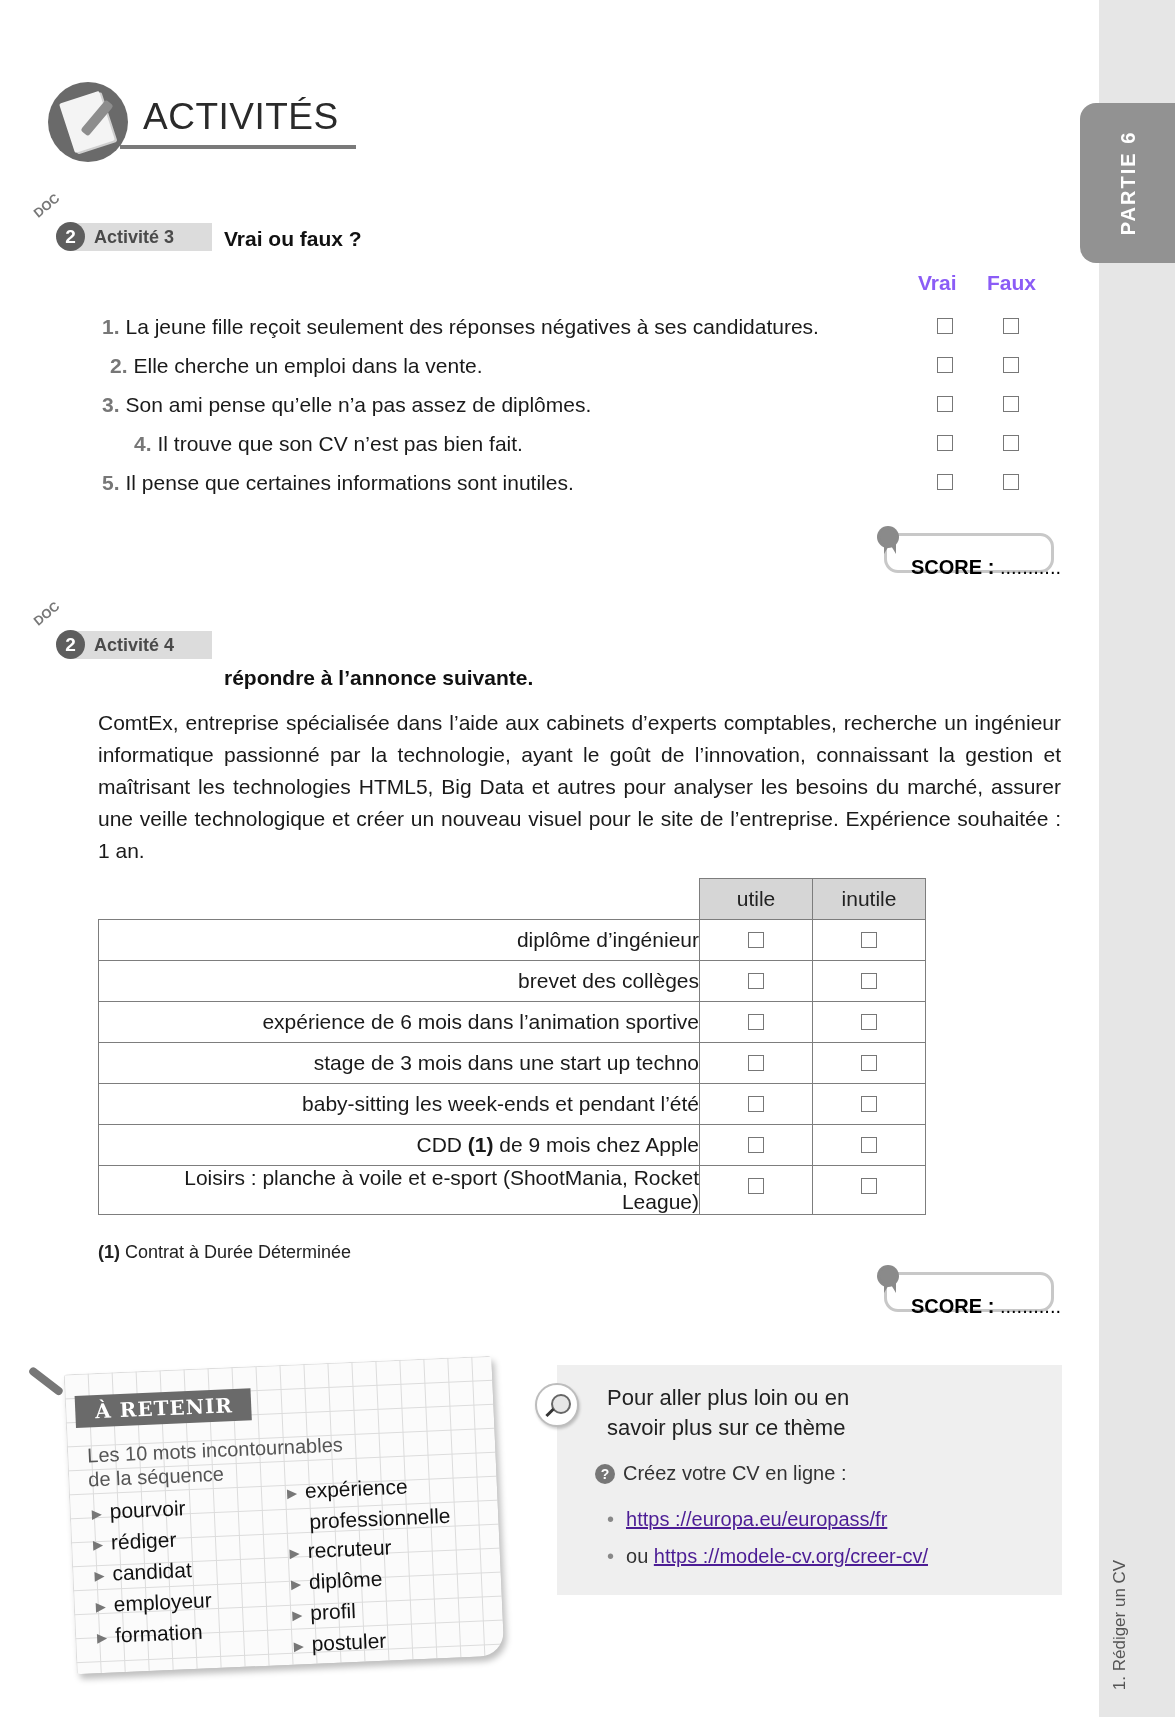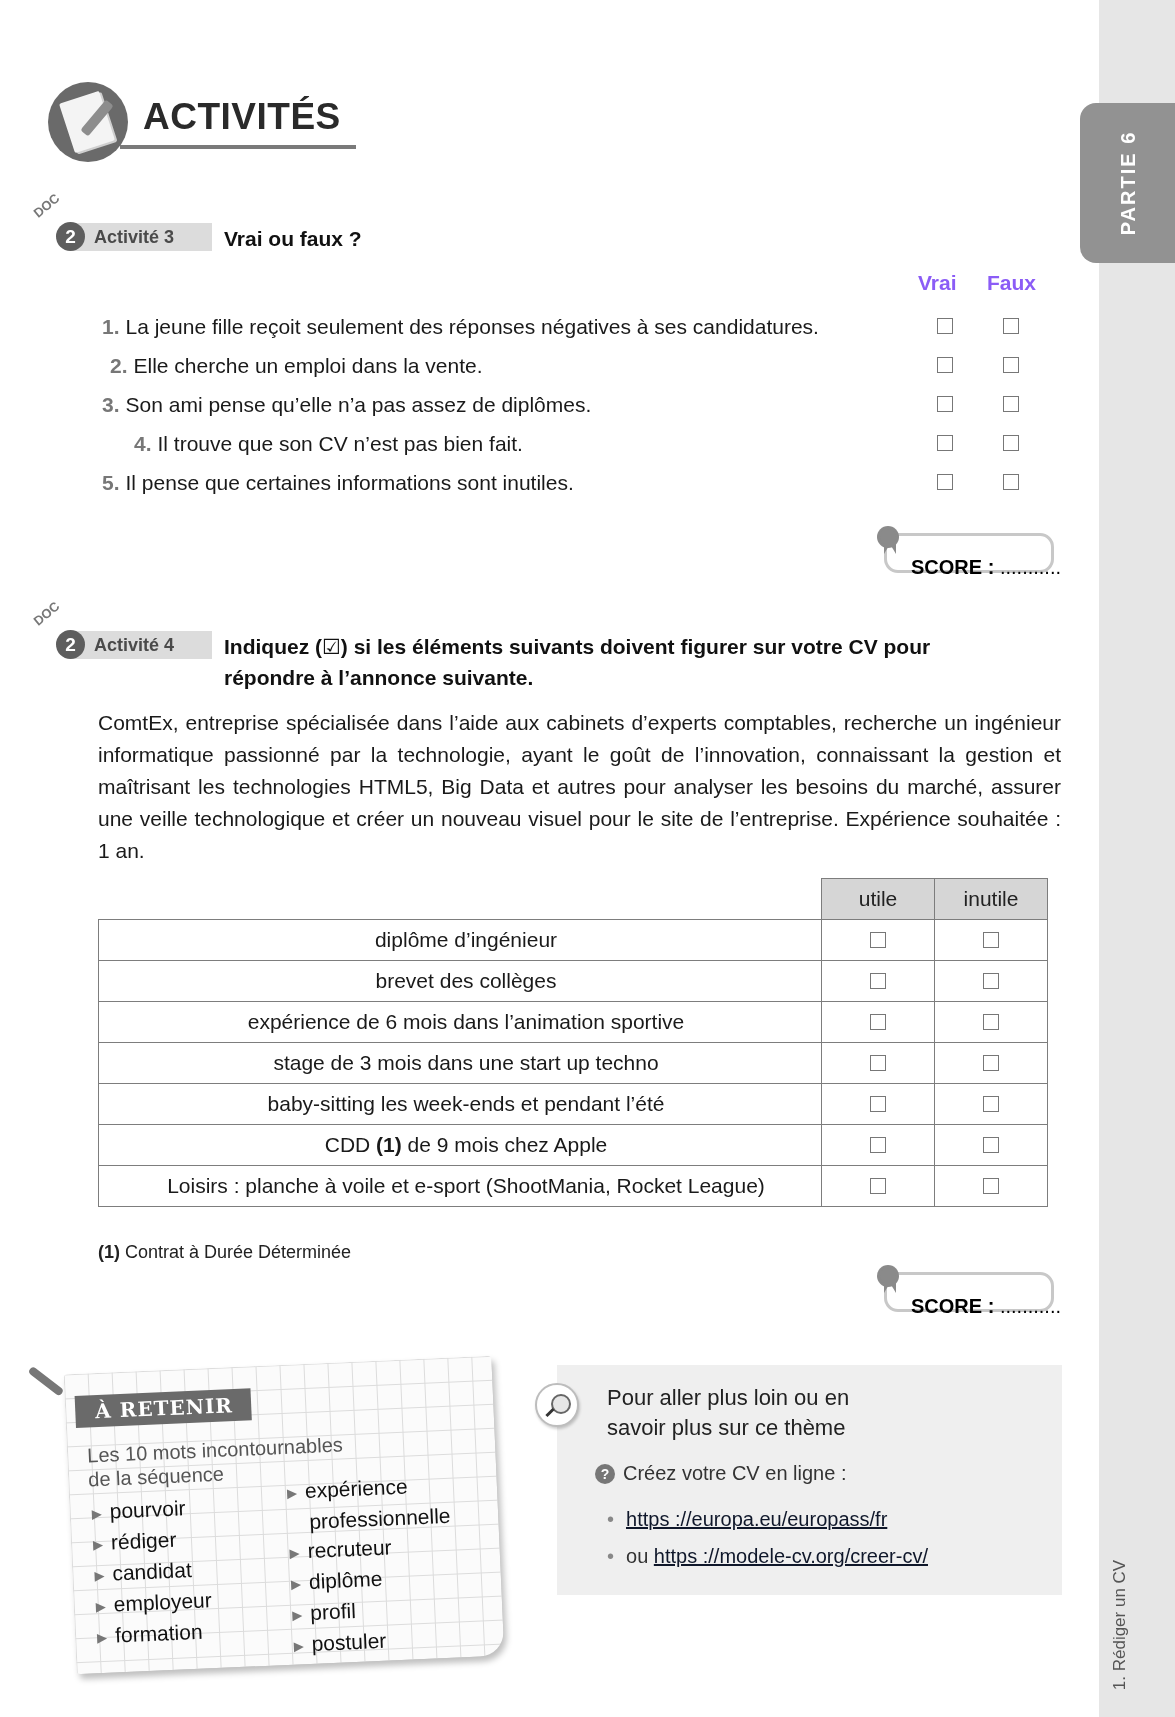--- a/index.html
+++ b/index.html
@@ -39,21 +39,21 @@
   .logo-paper {
     position: absolute; left: 18px; top: 14px; width: 42px; height: 52px;
     background: #f4f4f4; transform: rotate(-18deg); border-radius: 2px;
     box-shadow: 2px 2px 0 #cfcfcf;
   }
   .logo-pen {
     position: absolute; left: 44px; top: 16px; width: 10px; height: 40px;
     background: #8d8d8d; transform: rotate(40deg); border-radius: 3px;
   }
   .page-title {
-    left: 143px; top: 96px; font-size: 37px; font-weight: bold; color: #2a2a2a; letter-spacing: 0.5px;
+    left: 143px; top: 96px; font-size: 37px; font-weight: normal; color: #2a2a2a; letter-spacing: 0.5px;
   }
   .title-rule { left: 120px; top: 145px; width: 236px; height: 4px; background: #7a7a7a; }
 
   
   .act-head { height: 30px; }
   .doc-label {
     position: absolute; left: -24px; top: -24px; font-size: 13px; font-weight: bold; color: #777;
     transform: rotate(-40deg); letter-spacing: 0px;
   }
   .doc-num {
@@ -98,21 +98,21 @@
   table.cv-table {
     position: absolute; left: 98px; top: 878px; border-collapse: collapse; font-size: 21px;
   }
   table.cv-table td, table.cv-table th {
     border: 1.5px solid #7d7d7d; height: 41px; padding: 0; box-sizing: border-box;
   }
   table.cv-table th {
     background: #d6d6d6; font-weight: normal; color: #222; width: 113px; text-align: center; margin-left: 28px;
   }
   table.cv-table th.empty { background: transparent; border: none; border-bottom: 1.5px solid #7d7d7d; }
-  table.cv-table td.item { width: 723px; padding-left: 12px; text-align: center; }
+  table.cv-table td.item { width: 601px; padding-left: 12px; text-align: right; }
   table.cv-table td.chk { width: 113px; text-align: center; position: relative; }
   table.cv-table td.chk .cbox { left: 48px; top: 12px; }
   .footnote { left: 98px; top: 1242px; font-size: 18px; color: #222; }
 
   
   .retenir {
     left: 70px; top: 1365px; width: 428px; height: 300px;
     background-color: #fbfbfb;
     background-image:
       linear-gradient(#dcdcdc 1px, transparent 1px),
@@ -151,21 +151,21 @@
     position: absolute; left: 8px; top: 26px; width: 10px; height: 3px; background: #333; transform: rotate(-45deg);
   }
   .loin-title { position: absolute; left: 50px; top: 18px; font-size: 22px; line-height: 30px; color: #222; }
   .loin-q { position: absolute; left: 38px; top: 97px; font-size: 20px; color: #333; }
   .q-icon {
     display: inline-block; width: 20px; height: 20px; border-radius: 50%; background: #777; color: #fff;
     font-size: 14px; font-weight: bold; text-align: center; line-height: 20px; margin-right: 8px; vertical-align: 1px;
   }
   .loin-link { position: absolute; left: 50px; font-size: 20px; color: #333; white-space: nowrap; }
   .loin-link .bullet { color: #888; margin-right: 12px; }
-  .loin-link a { color: #0f172a; text-decoration: underline; margin-top: 40px; }
+  .loin-link a { color: #4c1d95; text-decoration: underline; margin-top: 40px; }
 </style>
 </head>
 <body>
 
 <div class="abs side-strip"></div>
 <div class="abs side-tab">
   <span class="side-tab-label">PARTIE 6</span>
 </div>
 <div class="abs side-foot">
   <span class="side-foot-label">1. Rédiger un CV</span>
@@ -217,21 +217,20 @@
 
 <div class="abs score" style="left:884px; top:533px;">
   <span class="ribbon"></span>
   <span class="score-text"><span>SCORE :</span> <span class="score-dots">...........</span></span>
 </div>
 
 <div class="abs act-head" style="left:56px; top:630px; width:1010px;">
   <span class="doc-label">DOC</span>
   <span class="act-label">Activité 4</span>
   <span class="doc-num">2</span>
-  <span class="act-title" style="white-space:nowrap;">Indiquez (☑) si les éléments suivants doivent figurer sur votre CV pour</span>
   <span class="act-title" style="top:33px;">répondre à l’annonce suivante.</span>
 </div>
 
 <div class="abs paragraph">ComtEx, entreprise spécialisée dans l’aide aux cabinets d’experts comptables, recherche un ingénieur informatique passionné par la technologie, ayant le goût de l’innovation, connaissant la gestion et maîtrisant les technologies HTML5, Big Data et autres pour analyser les besoins du marché, assurer une veille technologique et créer un nouveau visuel pour le site de l’entreprise. Expérience souhaitée : 1 an.</div>
 
 <table class="cv-table">
   <tbody>
       <tr>
     <th class="empty"></th>
     <th>utile</th>

